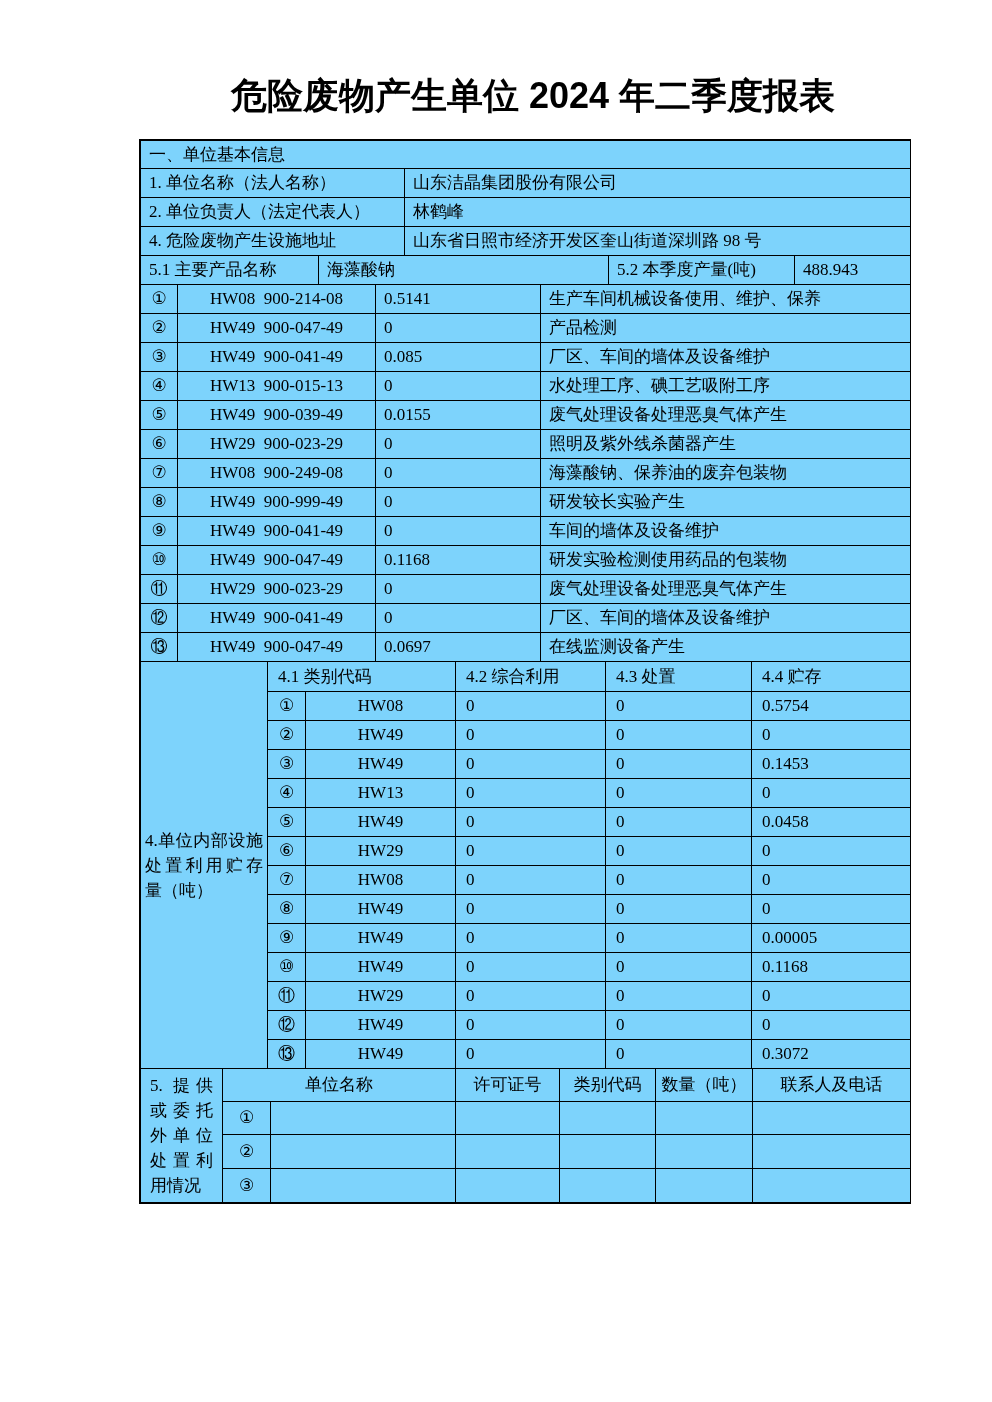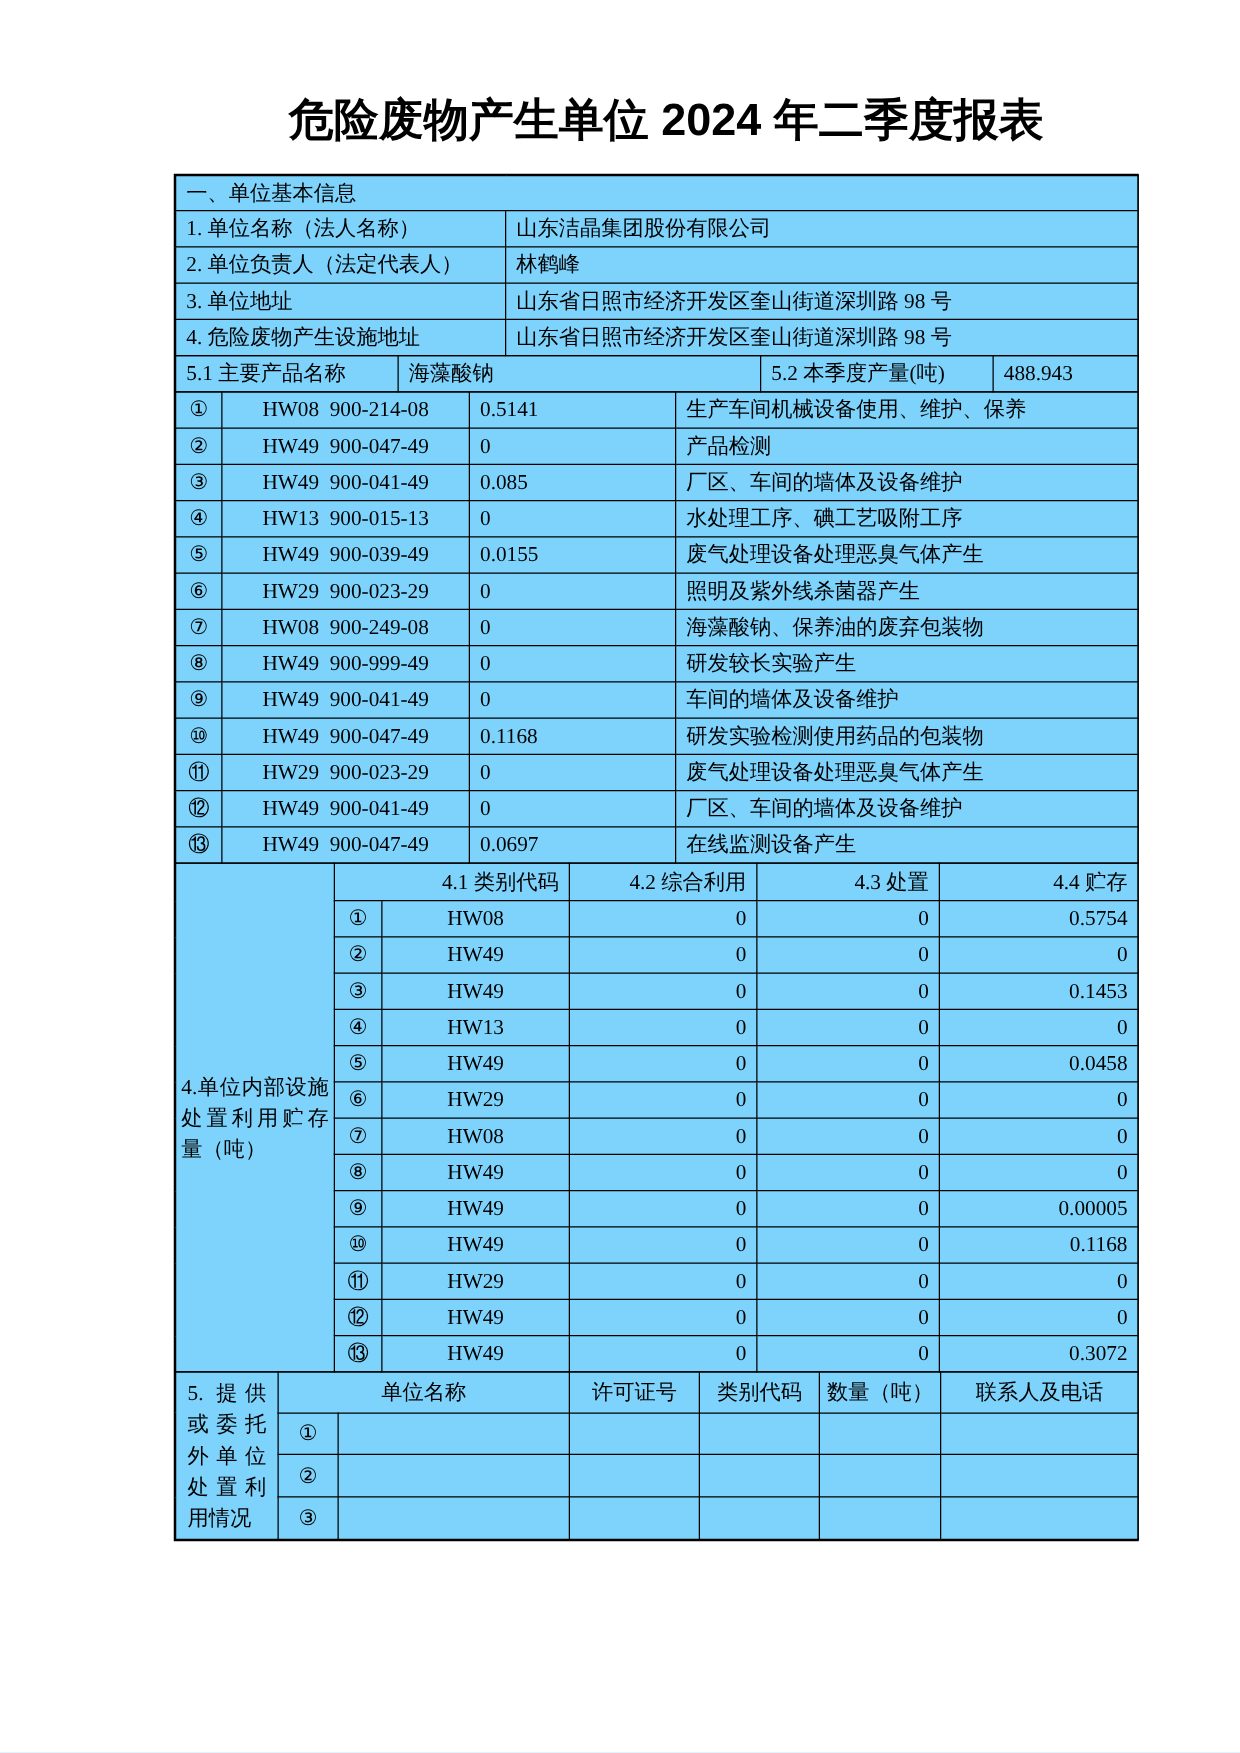--- a/index.html
+++ b/index.html
@@ -31,21 +31,21 @@
     padding: 1px 8px;
     vertical-align: middle;
     overflow: hidden;
   }
   tr.h28 { height: 28px; }
   tr.h29 { height: 29px; }
   tr.h30 { height: 30px; }
   tr.h31 { height: 31px; }
   td.c { text-align: center; padding: 1px 2px; }
   td.pre { white-space: pre; }
-  td.pad10 { padding-left: 10px; text-align: right; }
+  td.pad10 { padding-left: 10px; }
   td.s4label {
     vertical-align: middle; text-align: justify;
     line-height: 25px; padding: 4px 4px;
   }
   td.s5label {
     vertical-align: middle; text-align: justify;
     line-height: 25px; padding: 4px 9px;
   }
 </style>
 </head>
@@ -64,24 +64,20 @@
       <tr class="h28">
         <td colspan="2">一、单位基本信息</td>
       </tr>
       <tr class="h29">
         <td>1. 单位名称（法人名称）</td>
         <td>山东洁晶集团股份有限公司</td>
       </tr>
       <tr class="h29">
         <td>2. 单位负责人（法定代表人）</td>
         <td>林鹤峰</td>
-      </tr>
-      <tr class="h29">
-        <td>3. 单位地址</td>
-        <td>山东省日照市经济开发区奎山街道深圳路 98 号</td>
       </tr>
       <tr class="h29">
         <td>4. 危险废物产生设施地址</td>
         <td>山东省日照市经济开发区奎山街道深圳路 98 号</td>
       </tr>
     </tbody>
   </table>
 
   <table>
     <colgroup>

